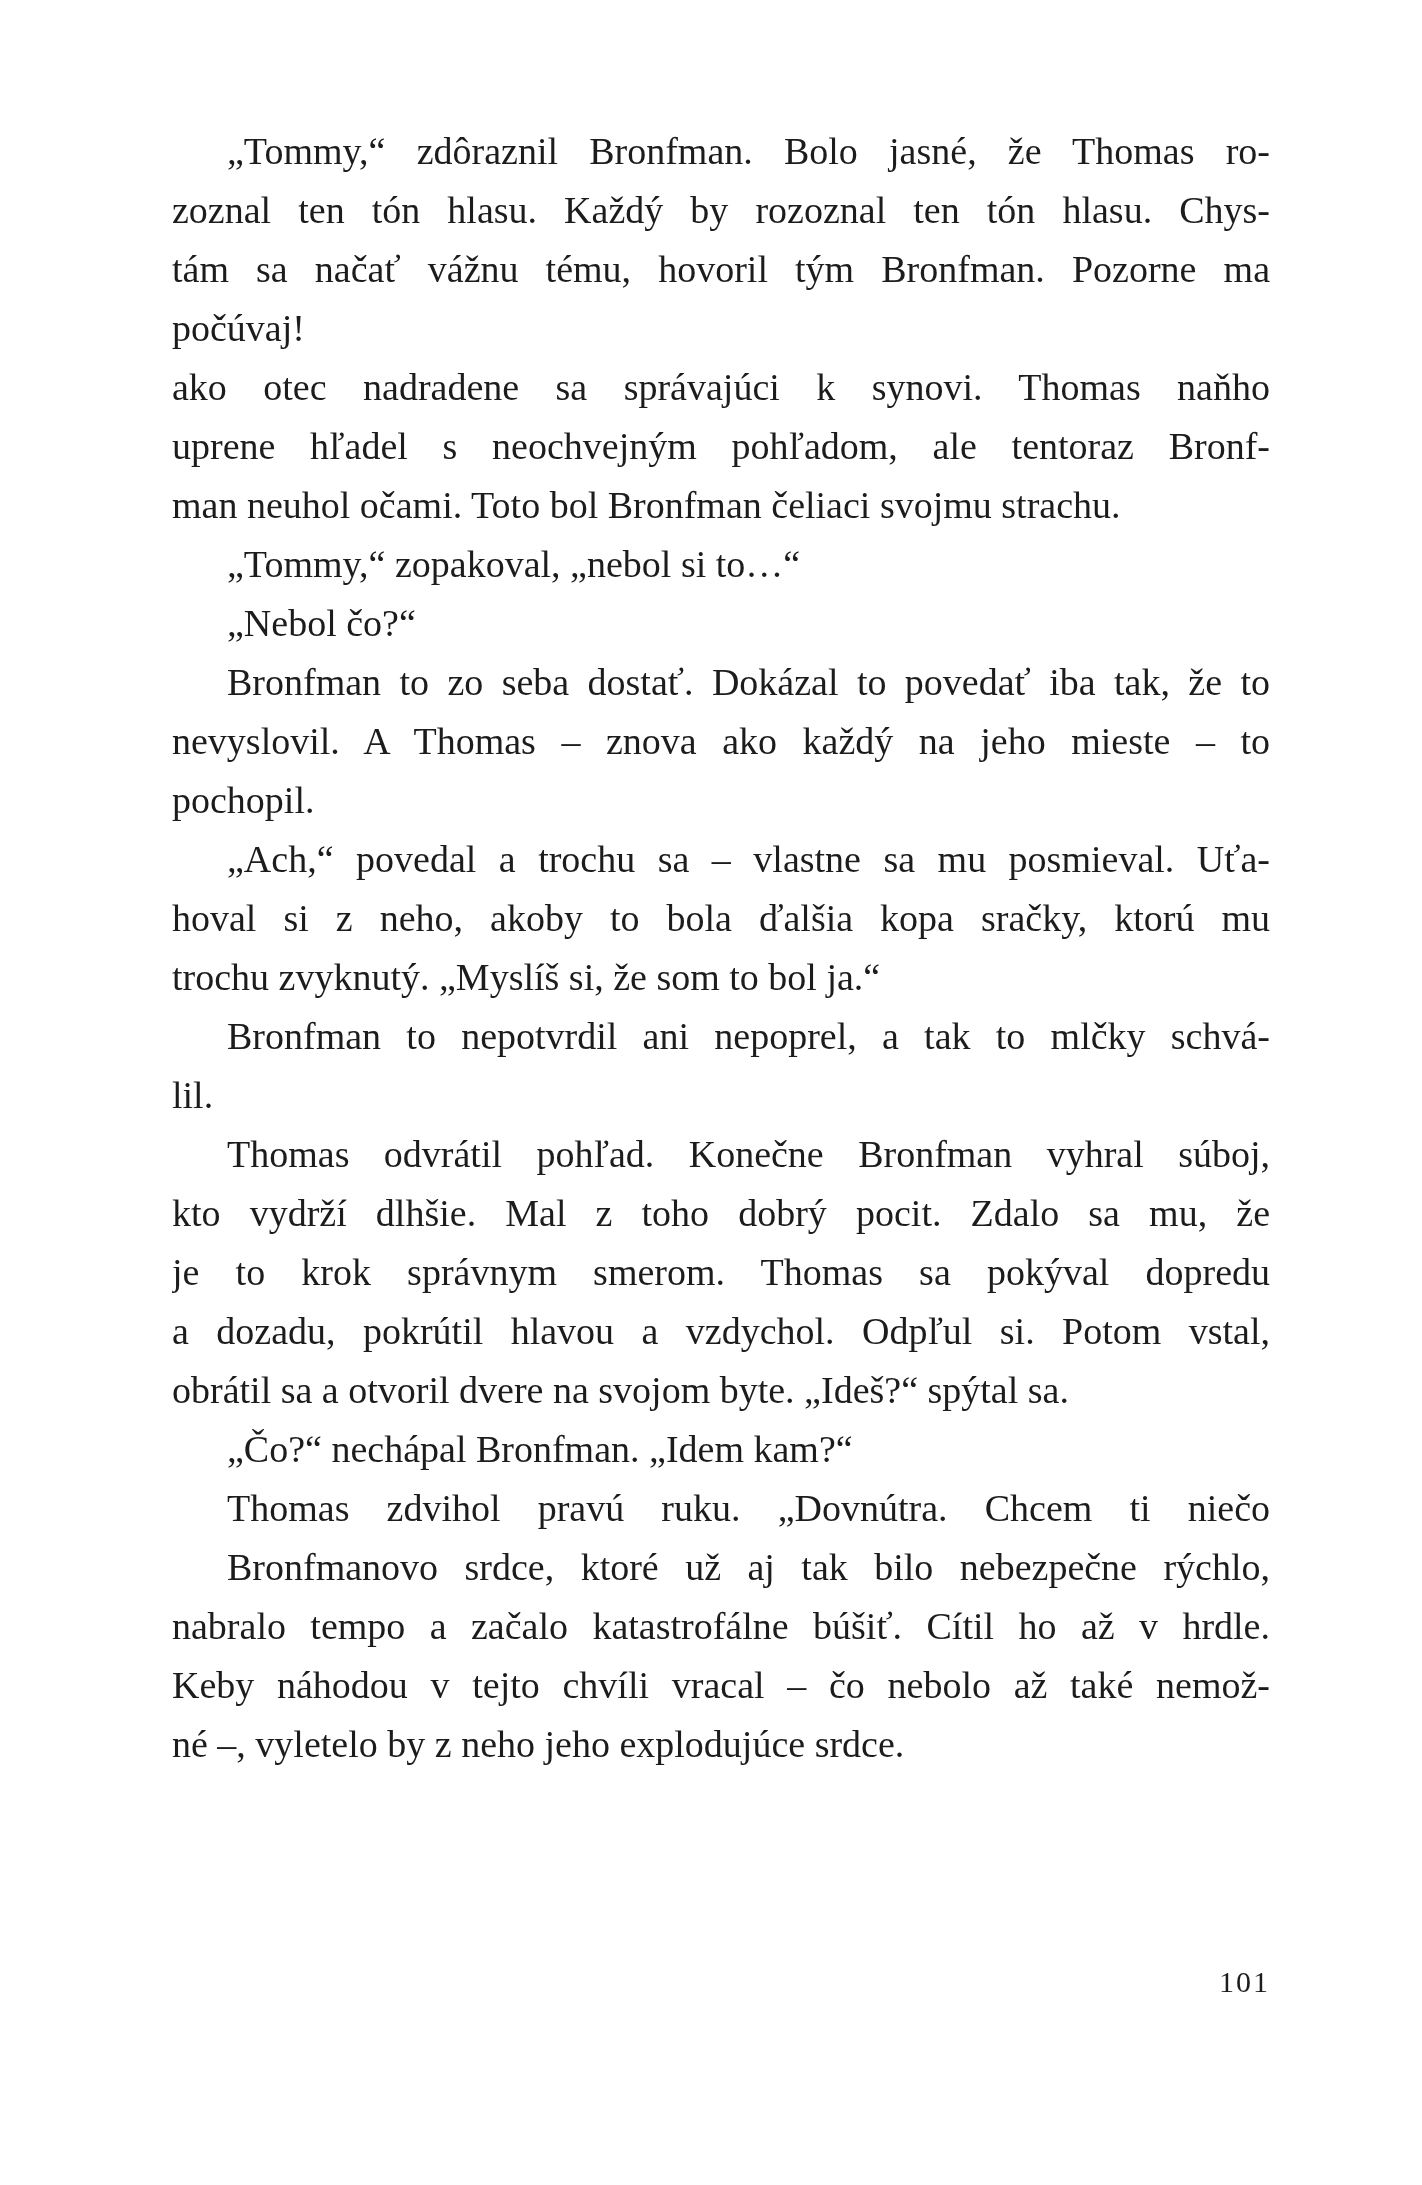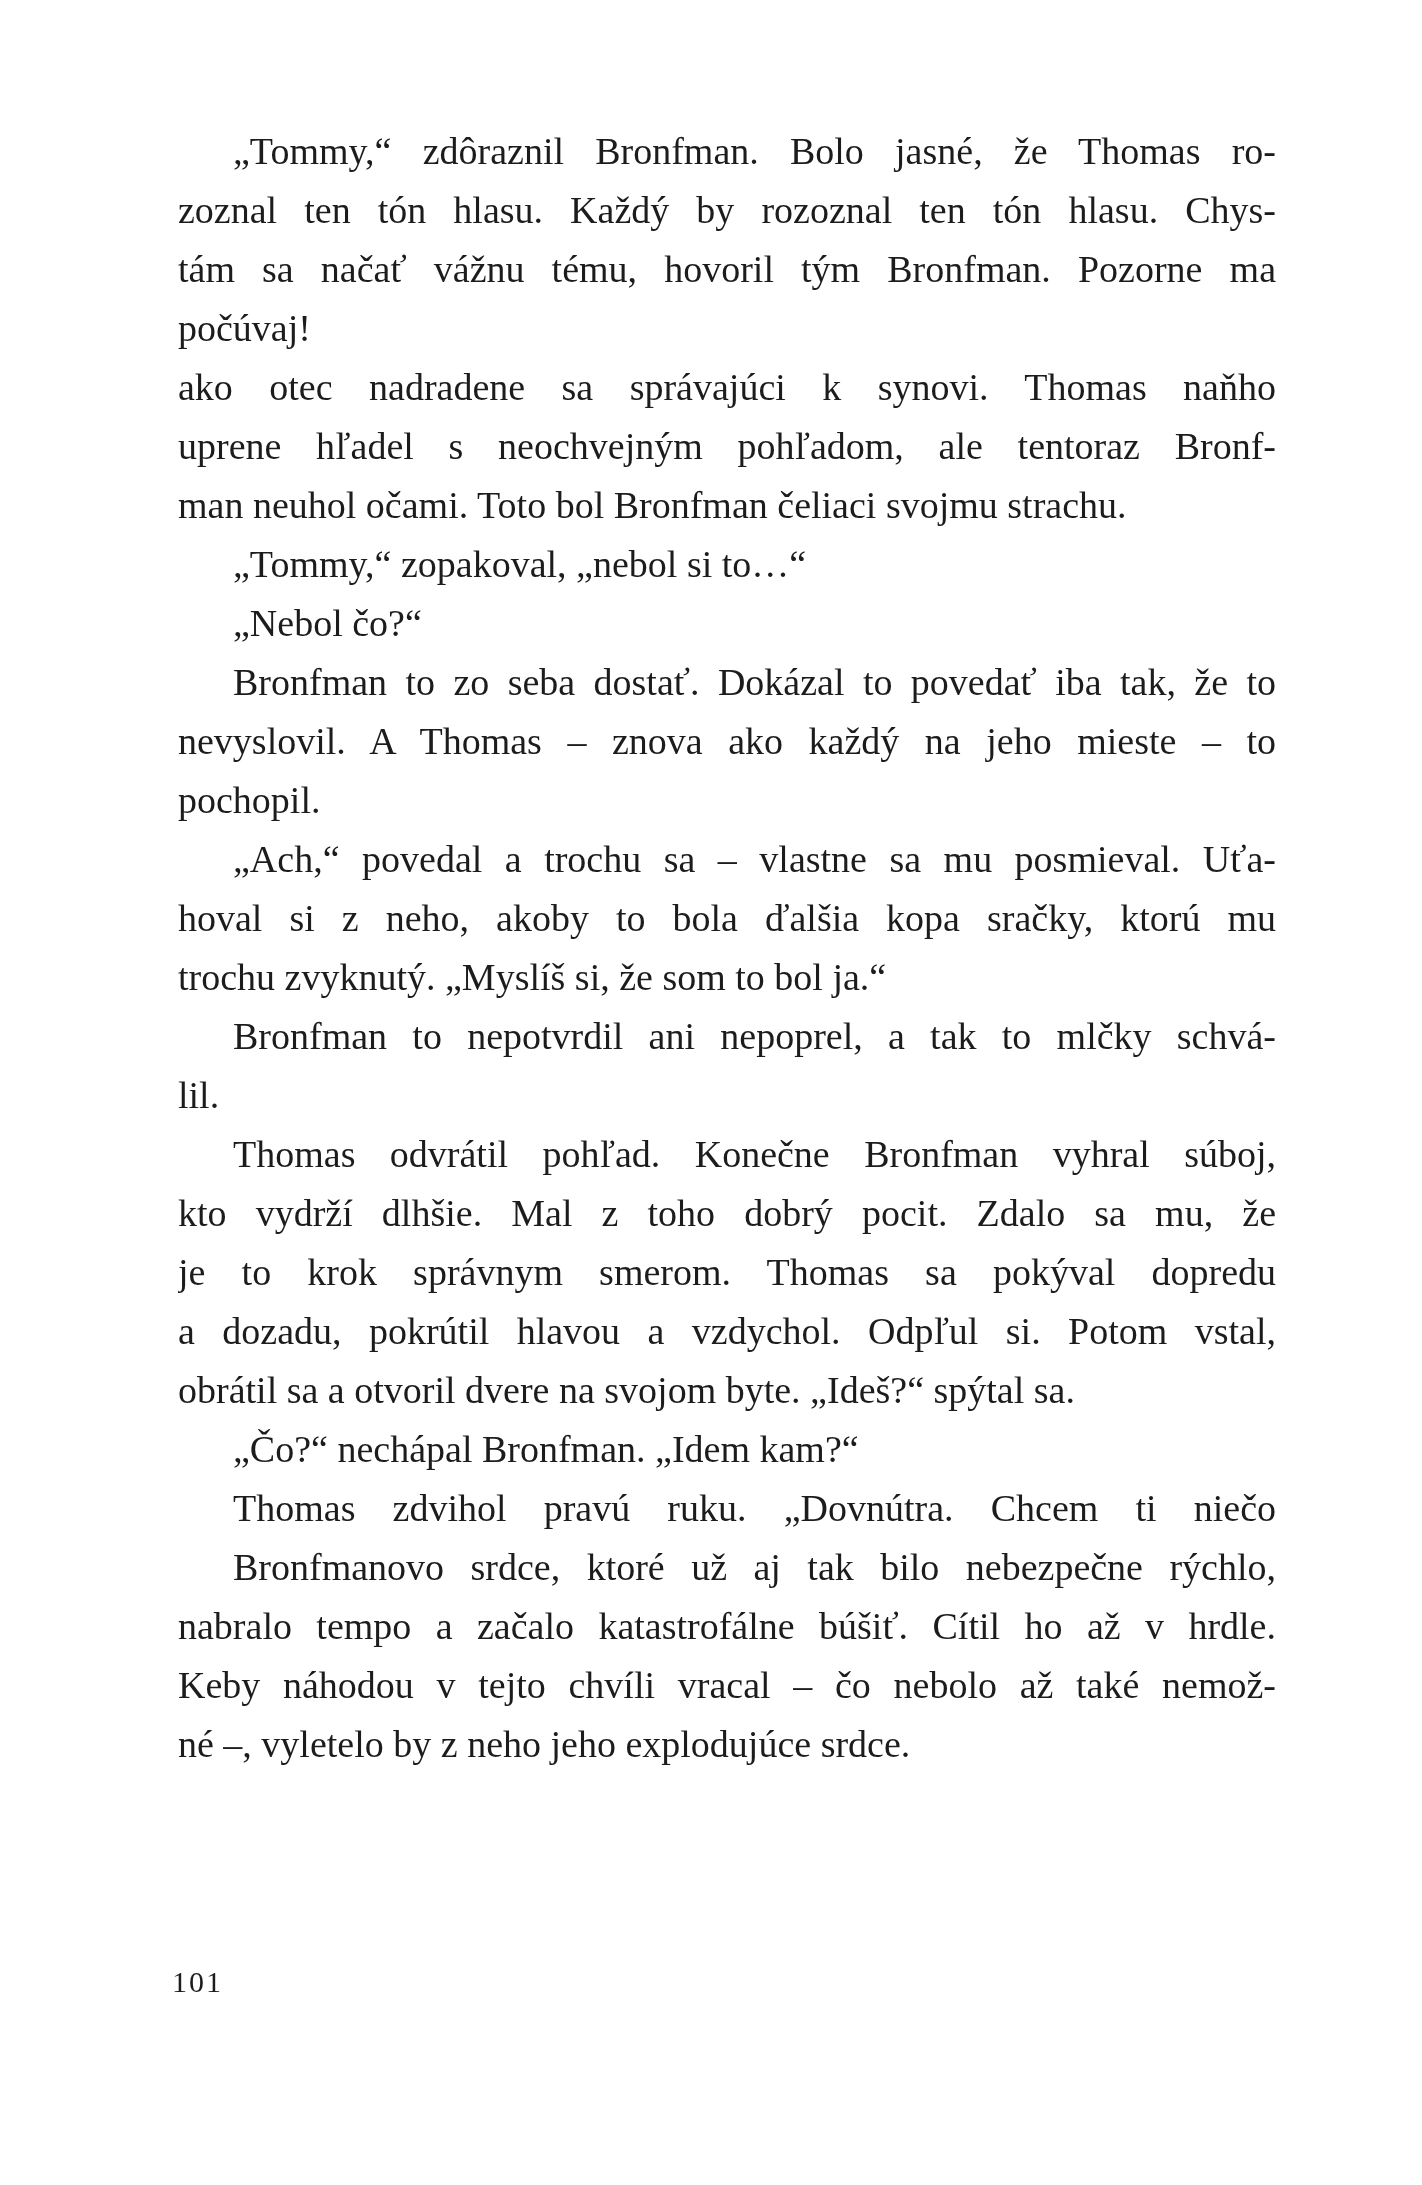--- a/index.html
+++ b/index.html
@@ -11,21 +11,21 @@
     position: relative;
     width: 1422px;
     height: 2185px;
     background: #ffffff;
     font-family: "Liberation Serif", "DejaVu Serif", serif;
     color: #1c1c1c;
     overflow: hidden;
   }
   .text-block {
     position: absolute;
-    left: 178px;
+    left: 172px;
     top: 122px;
     width: 1098px;
   }
   .paragraph {
     margin: 0;
     padding: 0;
   }
   .line {
     font-size: 38px;
     line-height: 59px;
@@ -40,21 +40,21 @@
     text-align-last: auto;
   }
   .line.first {
     text-indent: 55px;
   }
   .page-number {
     position: absolute;
     left: 172px;
     width: 1098px;
     top: 1965px;
-    text-align: left;
+    text-align: right;
     font-size: 30px;
     letter-spacing: 2px;
     color: #1c1c1c;
   }
 </style>
 </head>
 <body>
 
 <div class="page">
   <div class="text-block">

